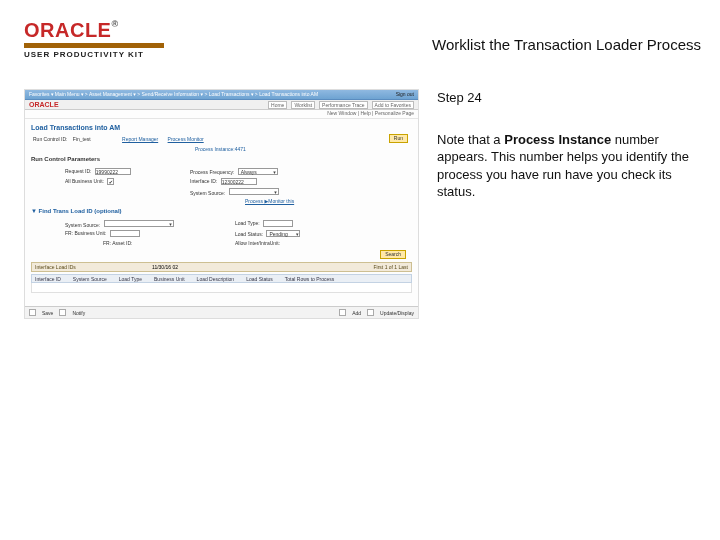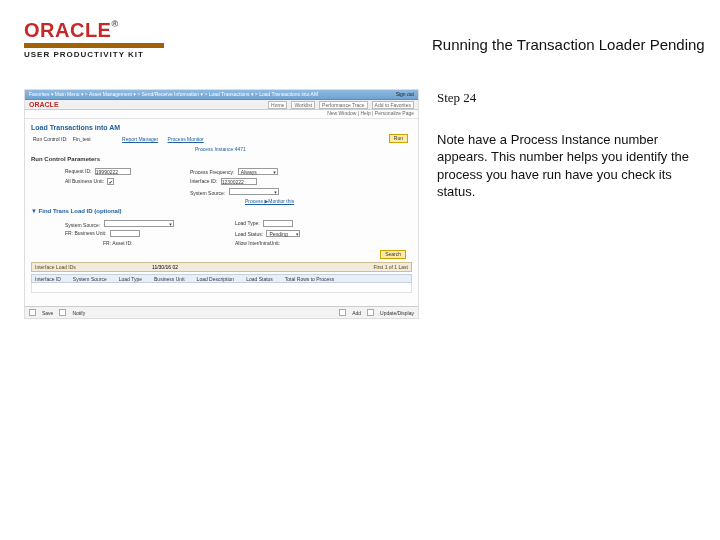--- a/index.html
+++ b/index.html
@@ -64,23 +64,22 @@
   .right-pane {
     flex: 1;
     font-size: 13px;
     line-height: 1.35;
     color: #111;
   }
   .step-label {
     font-size: 13px;
     color: #111;
     margin-bottom: 24px;
-    font-family: Liberation Serif, serif;
-  }
-  .right-pane .note b { font-weight: 400; }
+  }
+  .right-pane .note b { font-weight: 700; }
 
   
   .ss-bluebar {
     position: absolute; left:0; right:0; top:0; height:10px;
     background: linear-gradient(#8fb9e0,#6ea3d2);
     border-bottom: 1px solid #5a8cbf;
   }
   .ss-bluebar .tabitem {
     position: absolute; top:1px; height:8px; font-size:5px; color:#fff;
   }
@@ -138,21 +137,21 @@
 <body>
 
 <div class="header">
   <div class="logo-block">
     <div class="oracle-logo">
       <span>ORACLE</span><span class="logo-tm">®</span>
     </div>
     <div class="logo-sub">USER PRODUCTIVITY KIT</div>
   </div>
 </div>
-<div class="page-title" style="position:absolute; left:212px; top:28px;">Running the Transaction Loader Pending</div>
+<div class="page-title" style="position:absolute; left:212px; top:28px;">Worklist the Transaction Loader Process</div>
 
 <div class="panel-row">
 
   <div class="screenshot">
     <div class="ss-bluebar">
       <span class="tabitem" style="left:4px">Favorites ▾   Main Menu ▾  &gt;  Asset Management ▾  &gt;  Send/Receive Information ▾  &gt;  Load Transactions ▾  &gt;  Load Transactions into AM</span>
       <span class="signout">Sign out</span>
     </div>
     <div class="ss-redbar">
       <span class="mini-oracle">ORACLE</span>
@@ -258,16 +257,16 @@
       <span class="mini-icon"></span>
       <span>Add</span>
       <span class="mini-icon"></span>
       <span>Update/Display</span>
     </div>
   </div>
 
   <div class="right-pane">
     <div class="step-label">Step 24</div>
     <p class="note">
-      <span>Note have a </span><b>Process Instance</b><span> number appears. This number helps you identify the process you have run have you check its status.</span>
+      <span>Note that a </span><b>Process Instance</b><span> number appears. This number helps you identify the process you have run have you check its status.</span>
     </p>
   </div>
 </div>
 
 </body></html>

